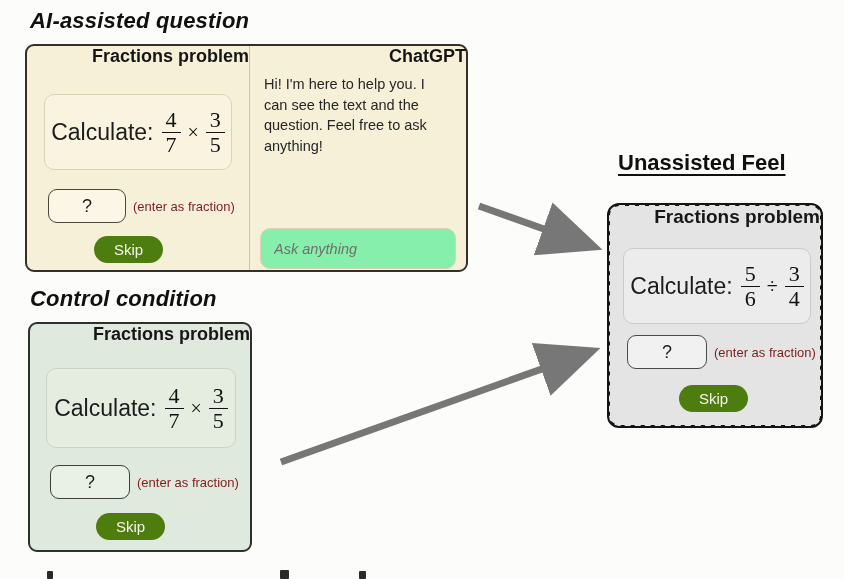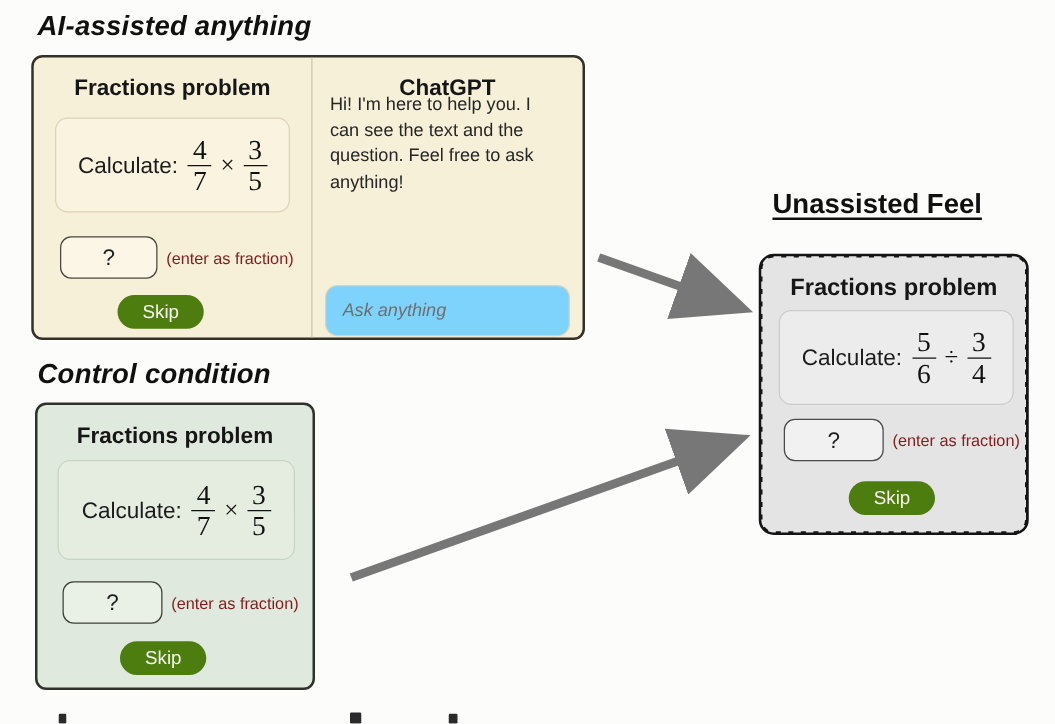--- a/index.html
+++ b/index.html
@@ -41,32 +41,32 @@
   }
   .panel-test{
     left:607px;top:203px;width:216px;height:225px;
     background:#e4e4e4;border:3px solid #141414;border-radius:12px;
     outline:2px dashed #e4e4e4;outline-offset:-4px;
   }
   .col{position:relative;box-sizing:border-box;}
   .col-left{width:223px;}
   .col-right{width:218px;border-left:1.5px solid #cdc3a6;}
   .panel-header{
-    text-align:center;font-weight:bold;font-size:18px;color:#161616;
-    padding-top:14px;
+    text-align:right;font-weight:bold;font-size:18px;color:#161616;
+    padding-top:0;
   }
   
   .calc-box{
     position:absolute;border-radius:10px;box-sizing:border-box;
     display:flex;align-items:center;justify-content:center;gap:8px;
   }
   .calc-box.ai{left:17px;top:48px;width:188px;height:76px;background:#f9f3e0;border:1.5px solid #ddd3b4;}
   .calc-box.control{left:16px;top:44px;width:190px;height:80px;background:#e5edе1;background:#e5ede1;border:1.5px solid #c8d4c3;}
   .calc-box.test{left:13px;top:42px;width:188px;height:76px;background:#ececec;border:1.5px solid #cbcbcb;}
-  .calc-label{font-size:18px;color:#1c1c1c;}
+  .calc-label{font-size:23px;color:#1c1c1c;}
   .frac-expr{display:inline-flex;align-items:center;gap:7px;font-family:"Liberation Serif","DejaVu Serif",serif;color:#111;}
   .frac{display:inline-flex;flex-direction:column;align-items:center;line-height:1.05;font-size:22px;}
   .frac .num{padding:0 4px;border-bottom:1.6px solid #111;}
   .frac .den{padding:0 4px;}
   .op{font-size:20px;}
   
   .answer-row{position:absolute;display:flex;align-items:center;gap:7px;}
   .answer-input{
     box-sizing:border-box;border-radius:9px;text-align:center;
     font-size:18px;color:#1c1c1c;outline:none;
@@ -84,37 +84,37 @@
     padding:4px 20px;height:27px;line-height:18px;
   }
   
   .chat-msg{
     position:absolute;left:14px;top:28px;width:184px;
     font-size:14.5px;line-height:1.42;color:#262626;
   }
   .chat-input{
     position:absolute;left:10px;top:182px;width:196px;height:41px;
     box-sizing:border-box;border-radius:10px;
-    background:#7dd3fc;border:1.5px solid #ddd3b4;
+    background:#86efac;border:1.5px solid #ddd3b4;
     font-size:14.5px;font-style:italic;color:#6f6f6f;
     padding:0 13px;outline:none;
     font-family:"Liberation Sans", sans-serif;
   }
   .chat-input::placeholder{color:#6f6f6f;font-style:italic;opacity:1;}
   
   .arrows{position:absolute;left:0;top:0;width:844px;height:579px;pointer-events:none;}
   
   .frag{position:absolute;background:#2a2a2a;border-radius:1px;}
 </style>
 </head>
 <body>
 
 <div class="canvas">
 
-  <div class="cond-title" style="left:30px;top:8px;">AI-assisted anything</div>
+  <div class="cond-title" style="left:30px;top:8px;">AI-assisted question</div>
 
   <div class="panel panel-ai">
     <div class="col col-left">
       <div class="panel-header">Fractions problem</div>
       <div class="calc-box ai">
         <span class="calc-label">Calculate:</span>
         <span class="frac-expr">
           <span class="frac">
             <span class="num">4</span>
             <span class="den">7</span>

